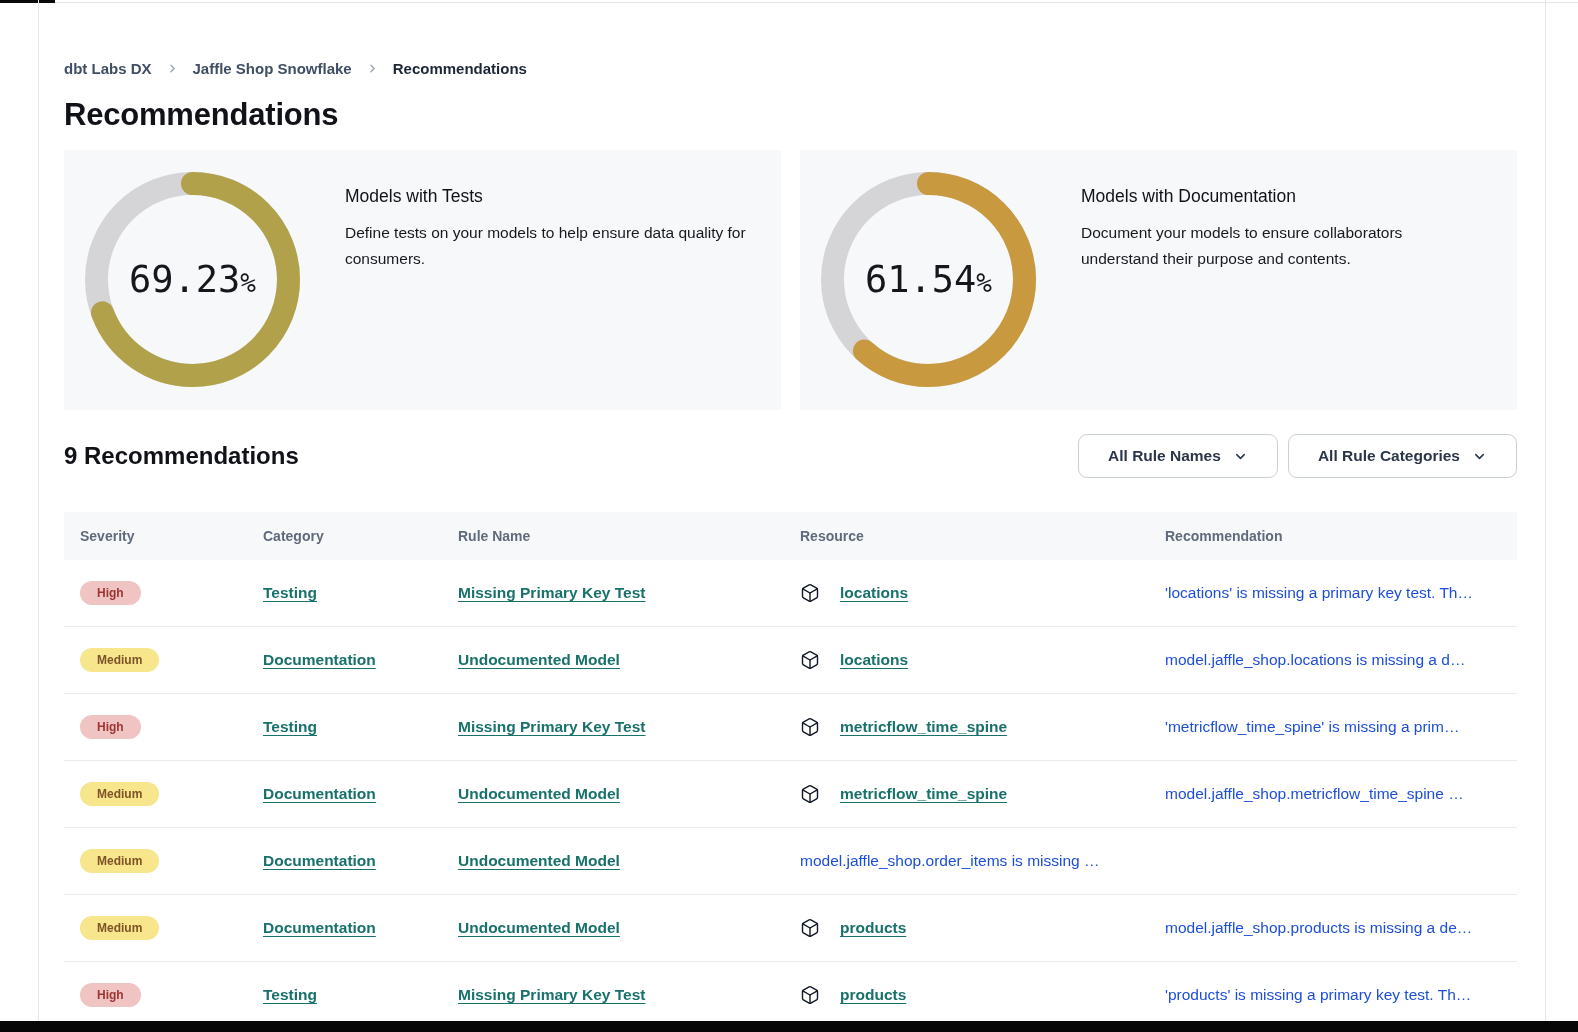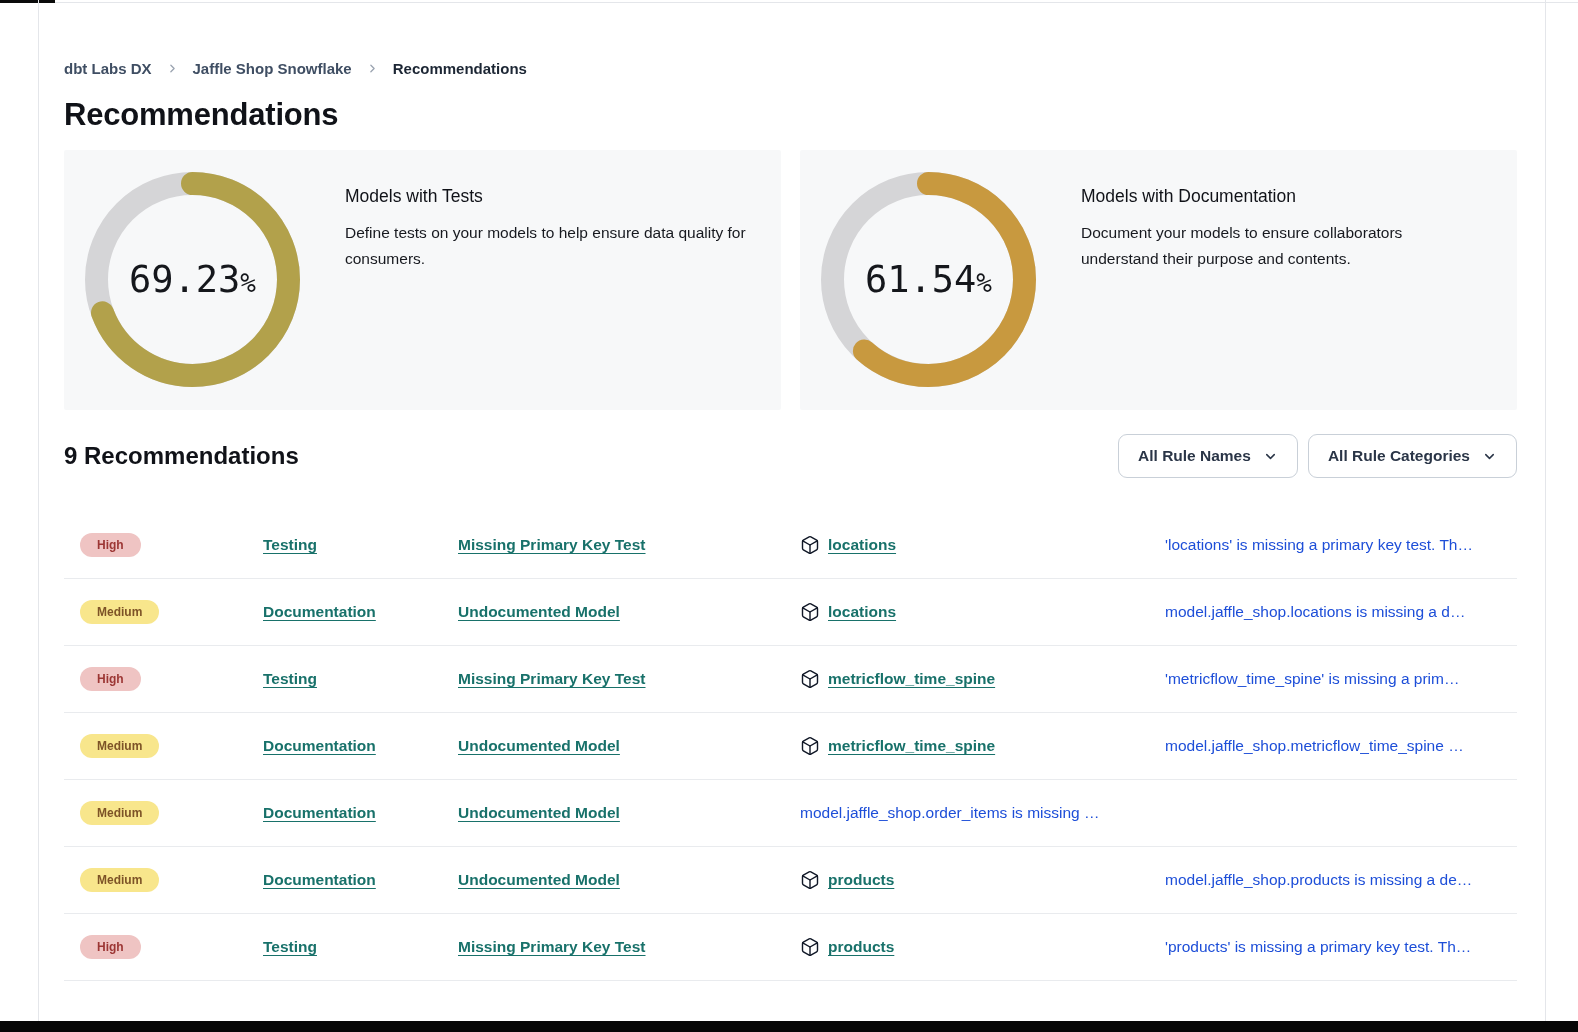--- a/index.html
+++ b/index.html
@@ -38,36 +38,36 @@
   .pct .sign{font-size:26px;margin-top:6px;}
   .card-text{margin:36px 30px 0 45px;}
   .card-title{font-size:17.5px;font-weight:400;color:#101218;}
   .card-desc{margin-top:13px;font-size:15.5px;line-height:26px;color:#17191f;max-width:452px;}
   .card:nth-child(2) .card-desc{max-width:372px;}
 
   
   .list-header{margin-top:23px;height:46px;display:flex;align-items:center;justify-content:space-between;}
   .list-count{font-size:24px;font-weight:600;color:#101218;margin:0;}
   .filters{display:flex;gap:10px;}
-  .filter-btn{display:flex;align-items:center;gap:12px;height:44px;padding:0 19px;
+  .filter-btn{display:flex;align-items:center;gap:12px;height:44px;padding:0 29px;
     background:#ffffff;border:1px solid #c9d0d8;border-radius:9px;cursor:pointer;
     font-family:"Liberation Sans", sans-serif;font-size:15.5px;font-weight:600;color:#2a3547;}
   .filter-btn .chev{display:flex;align-items:center;}
 
   
   .table{margin-top:33px;}
   .trow{display:grid;grid-template-columns:183px 195px 342px 365px 1fr;align-items:center;}
   .thead{background:#f7f8f9;height:48px;}
   .thead .th{padding-left:16px;font-size:14px;font-weight:600;color:#5f6b7a;}
   .tbody .trow{height:66px;border-bottom:1px solid #e9ebee;}
   .td{padding-left:16px;min-width:0;}
   .badge{display:inline-block;padding:5px 17px;border-radius:999px;font-size:12px;font-weight:700;}
   a.cell-link{color:var(--link,#18716a);font-size:15.5px;font-weight:600;
     text-decoration:underline;text-underline-offset:3px;cursor:pointer;}
-  .res-cell{display:flex;align-items:center;gap:8px;}
+  .res-cell{display:flex;align-items:center;gap:20px;}
   .res-cell .cube{display:flex;align-items:center;color:#111827;flex:none;}
   .rec-text{font-size:15.5px;color:#1d4ed8;white-space:nowrap;overflow:hidden;}
 </style>
 </head>
 <body>
 
 <div class="edge-top"></div>
 <div class="edge-top-black"></div>
 <div class="edge-left"></div>
 <div class="edge-right"></div>
@@ -143,20 +143,27 @@
           <span class="chev">
             <svg width="15" height="15" viewBox="0 0 24 24" fill="none" stroke="#2a3547" stroke-width="2.4" stroke-linecap="round" stroke-linejoin="round">
               <polyline points="6 9 12 15 18 9"></polyline>
             </svg>
           </span>
         </button>
       </div>
   </div>
 
   <div class="table">
+    <div class="trow thead" id="thead">
+        <div class="th">Severity</div>
+        <div class="th">Category</div>
+        <div class="th">Rule Name</div>
+        <div class="th">Resource</div>
+        <div class="th">Recommendation</div>
+      </div>
     <div class="tbody" id="tbody">
         <div class="trow">
           <div class="td"><span class="badge" style="background: rgb(239, 196, 195); color: rgb(156, 54, 52);">High</span></div>
           <div class="td"><a class="cell-link">Testing</a></div>
           <div class="td"><a class="cell-link">Missing Primary Key Test</a></div>
           <div class="td res-cell">
             <span class="cube">
               <svg width="20" height="20" viewBox="0 0 24 24" fill="none" stroke="currentColor" stroke-width="1.7" stroke-linecap="round" stroke-linejoin="round">
                 <path d="M21 16V8a2 2 0 0 0-1-1.73l-7-4a2 2 0 0 0-2 0l-7 4A2 2 0 0 0 3 8v8a2 2 0 0 0 1 1.73l7 4a2 2 0 0 0 2 0l7-4A2 2 0 0 0 21 16z"></path>
                 <polyline points="3.27 6.96 12 12.01 20.73 6.96"></polyline>

